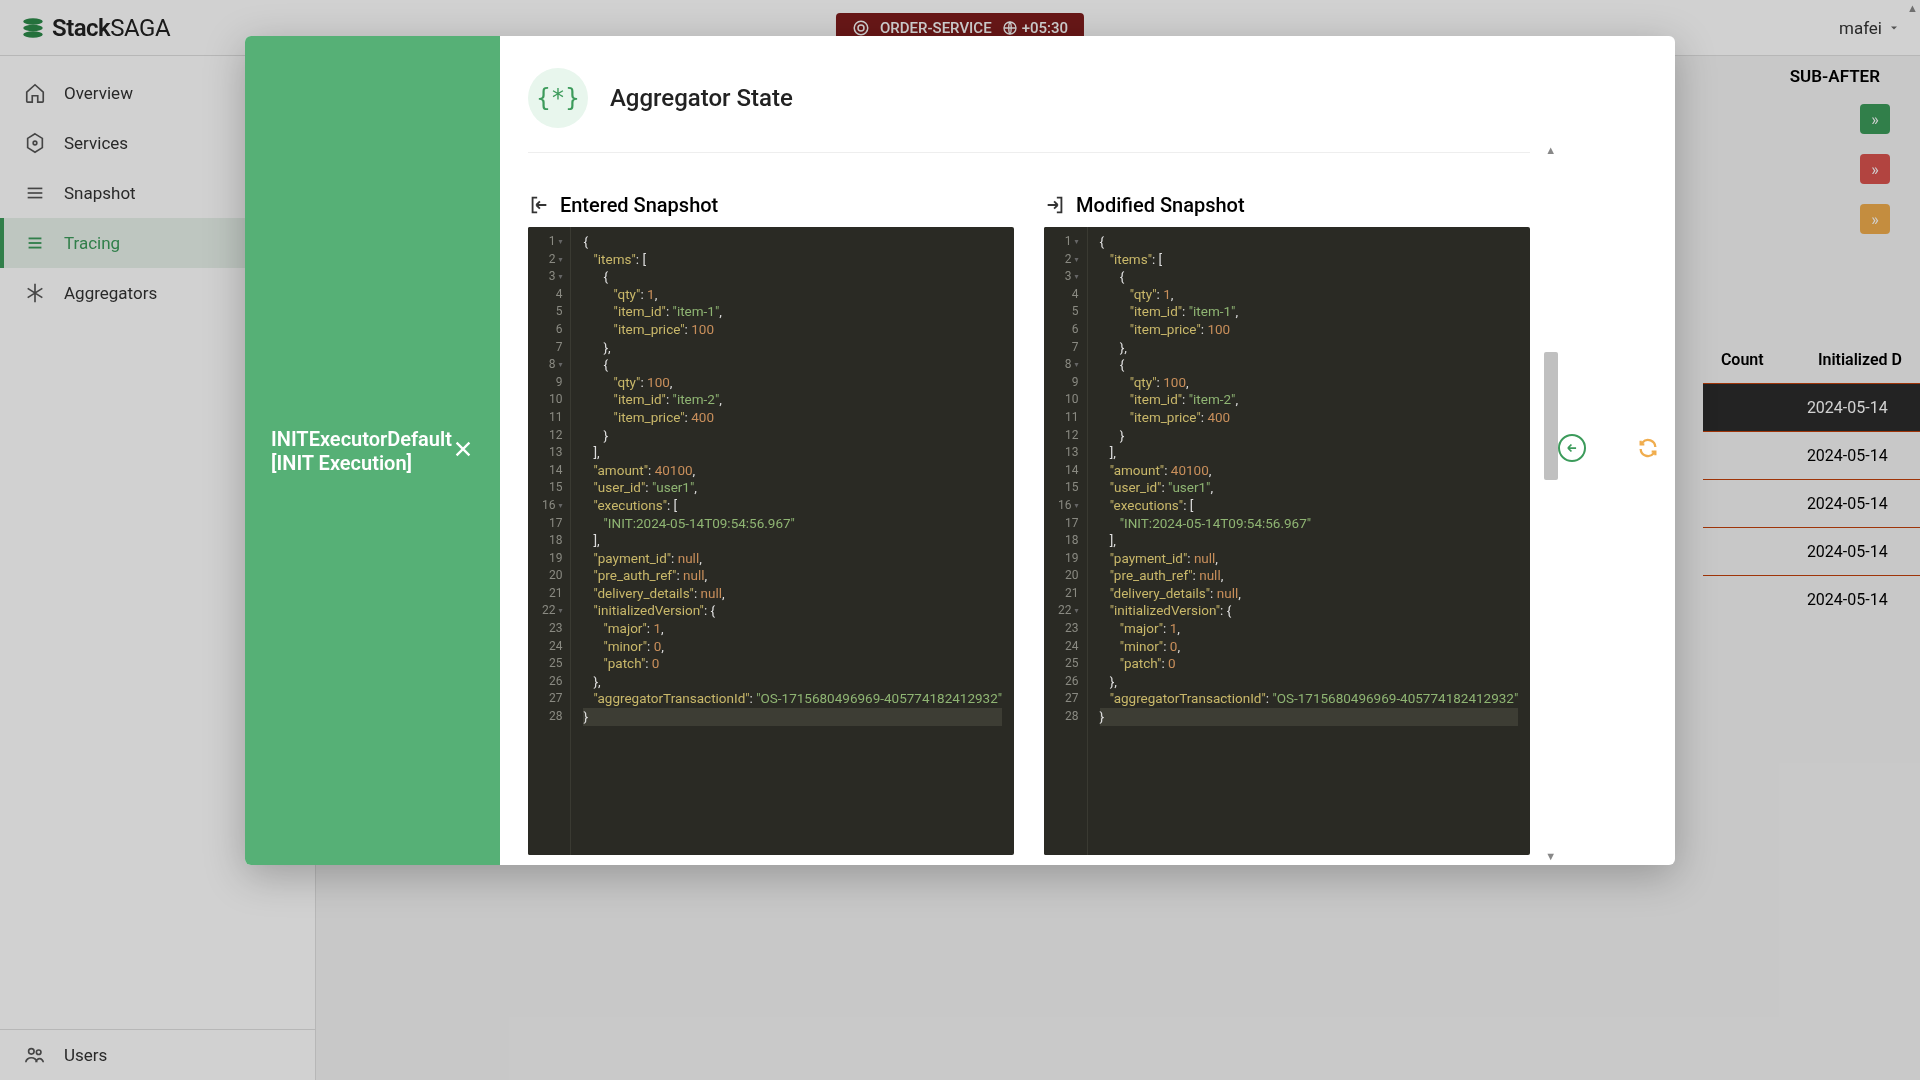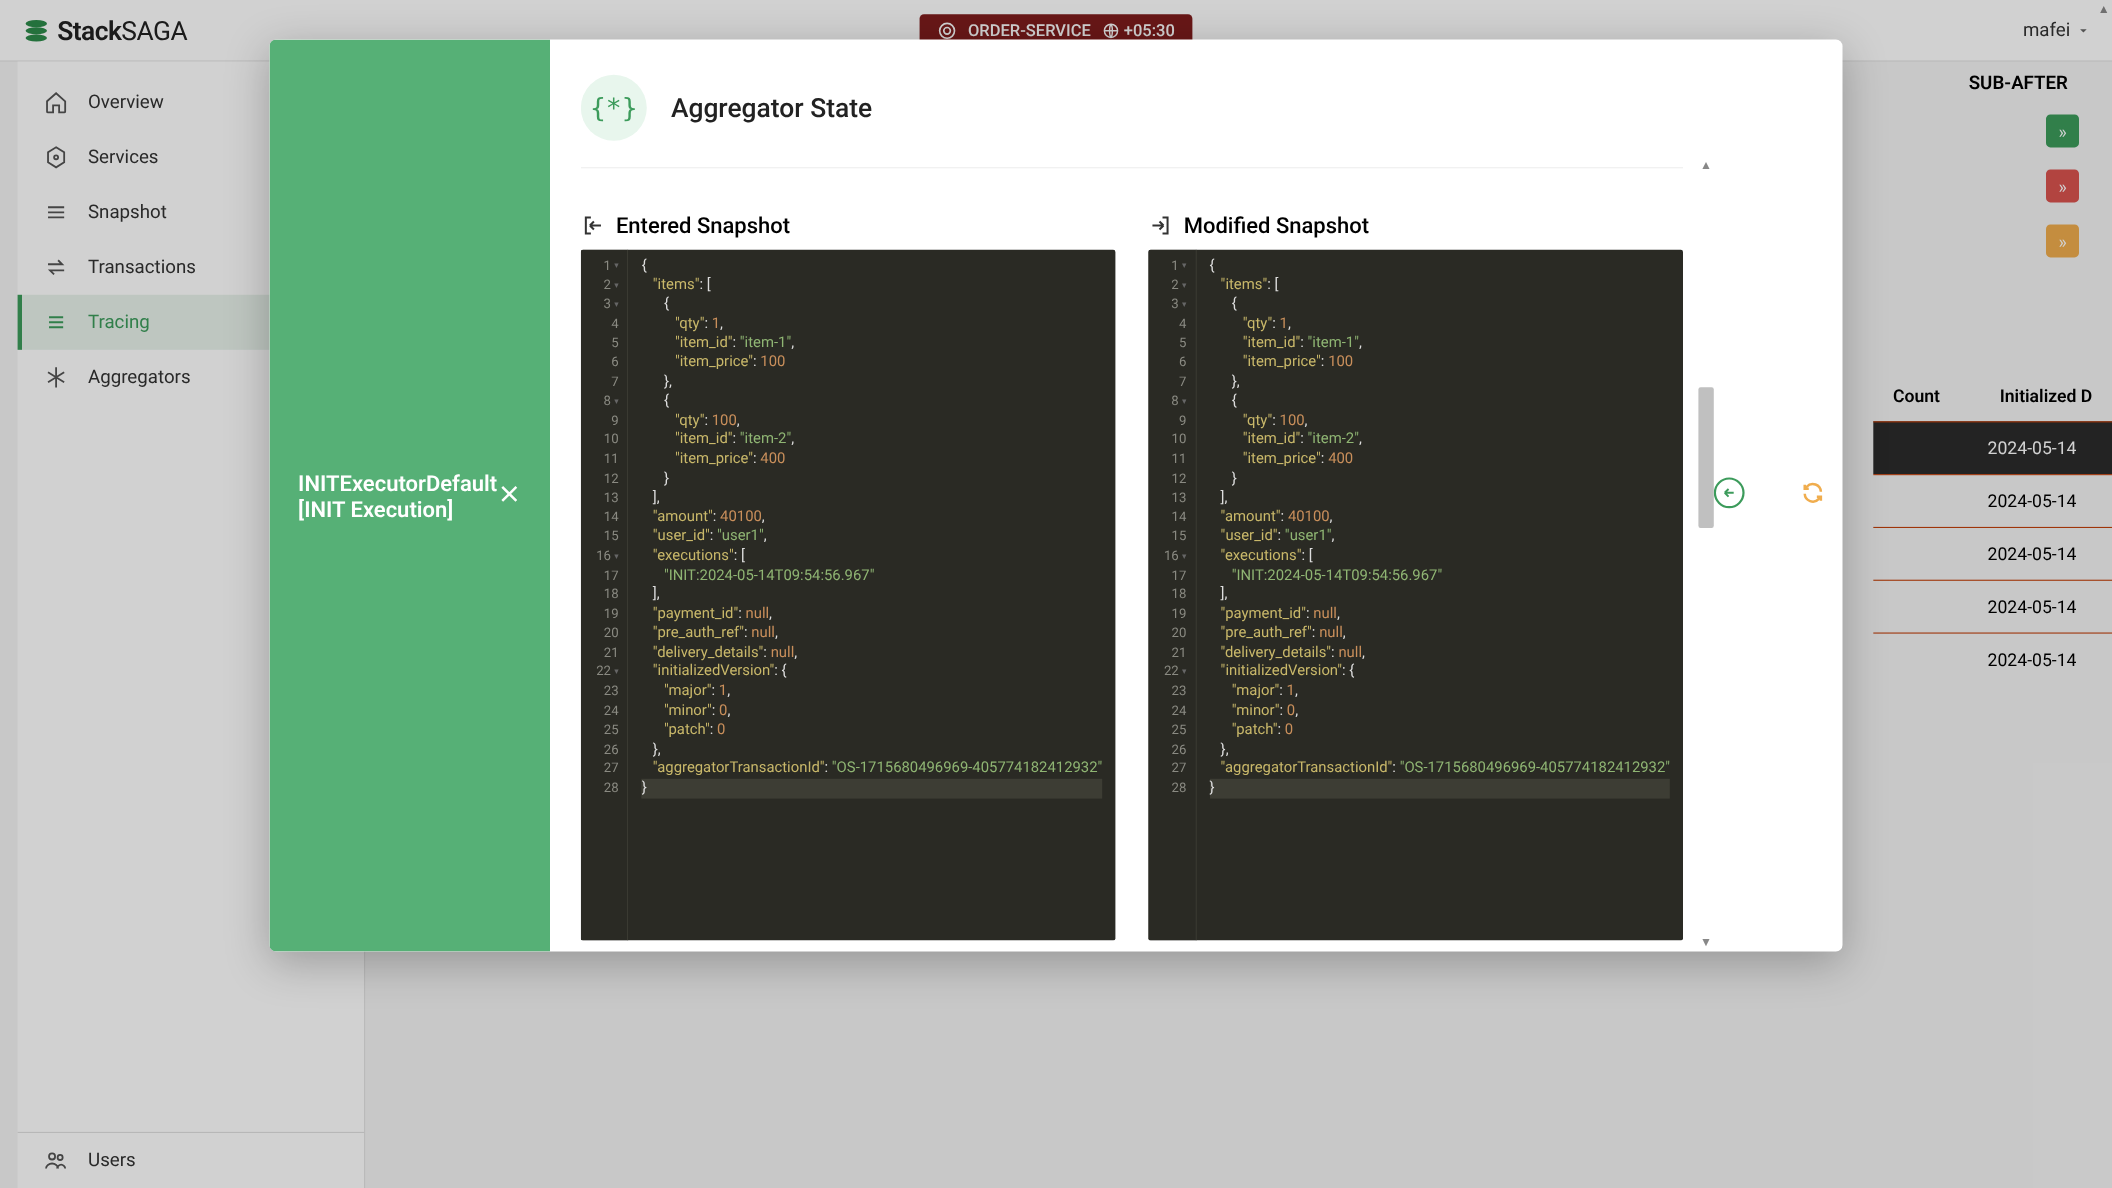--- a/index.html
+++ b/index.html
@@ -9,21 +9,21 @@
 .topbar { height: 56px; background: #fff; border-bottom: 1px solid #e0e0e0; display: flex; align-items: center; padding: 0 20px; position: relative; }
 .logo { display: flex; align-items: center; gap: 6px; }
 .logo-icon { width: 26px; height: 26px; }
 .logo-text { font-size: 24px; font-weight: 400; color: #222; letter-spacing: -0.5px; }
 .logo-text .bold { font-weight: 600; }
 .service-badge { position: absolute; left: 50%; transform: translateX(-50%); background: #7f1d1d; color: #fff; padding: 6px 16px; border-radius: 4px; display: flex; align-items: center; gap: 10px; font-size: 15px; font-weight: 500; }
 .service-badge .tz { display: flex; align-items: center; gap: 4px; }
 .user-menu { margin-left: auto; display: flex; align-items: center; gap: 6px; font-size: 17px; color: #333; cursor: pointer; }
 
 
-.sidebar { position: absolute; left: 16px; top: 56px; bottom: 0; width: 316px; background: #fff; border-right: 1px solid #e0e0e0; display: flex; flex-direction: column; }
+.sidebar { position: absolute; left: 0; top: 56px; bottom: 0; width: 316px; background: #fff; border-right: 1px solid #e0e0e0; display: flex; flex-direction: column; }
 .nav { flex: 1; padding-top: 12px; }
 .nav-item { display: flex; align-items: center; gap: 18px; padding: 14px 24px; font-size: 17px; color: #333; cursor: pointer; }
 .nav-item.active { background: #e8f2eb; border-left: 4px solid #3c9b5b; color: #3c9b5b; padding-left: 20px; }
 .nav-item svg { width: 22px; height: 22px; }
 .nav-bottom { border-top: 1px solid #e0e0e0; }
 
 
 .main { position: absolute; left: 316px; top: 56px; right: 0; bottom: 0; padding: 20px; }
 .bg-table { position: absolute; right: 0; top: 280px; font-size: 16px; }
 .bg-header { display: flex; gap: 35px; font-weight: 600; padding: 14px 18px; }
@@ -125,26 +125,20 @@
         </svg>
       <span>Services</span>
     </div>
     <div class="nav-item">
       <svg viewBox="0 0 24 24" fill="none" stroke="#555" stroke-width="1.8">
           <line x1="4" y1="7" x2="20" y2="7"></line>
           <line x1="4" y1="12" x2="20" y2="12"></line>
           <line x1="4" y1="17" x2="20" y2="17"></line>
         </svg>
       <span>Snapshot</span>
-    </div>
-    <div class="nav-item">
-      <svg viewBox="0 0 24 24" fill="none" stroke="#555" stroke-width="1.8">
-          <path d="M4 9h14l-4-4M20 15H6l4 4"></path>
-        </svg>
-      <span>Transactions</span>
     </div>
     <div class="nav-item active">
       <svg viewBox="0 0 24 24" fill="none" stroke="#3c9b5b" stroke-width="2">
           <line x1="5" y1="7" x2="19" y2="7"></line>
           <line x1="5" y1="12" x2="19" y2="12"></line>
           <line x1="5" y1="17" x2="19" y2="17"></line>
         </svg>
       <span>Tracing</span>
     </div>
     <div class="nav-item">

